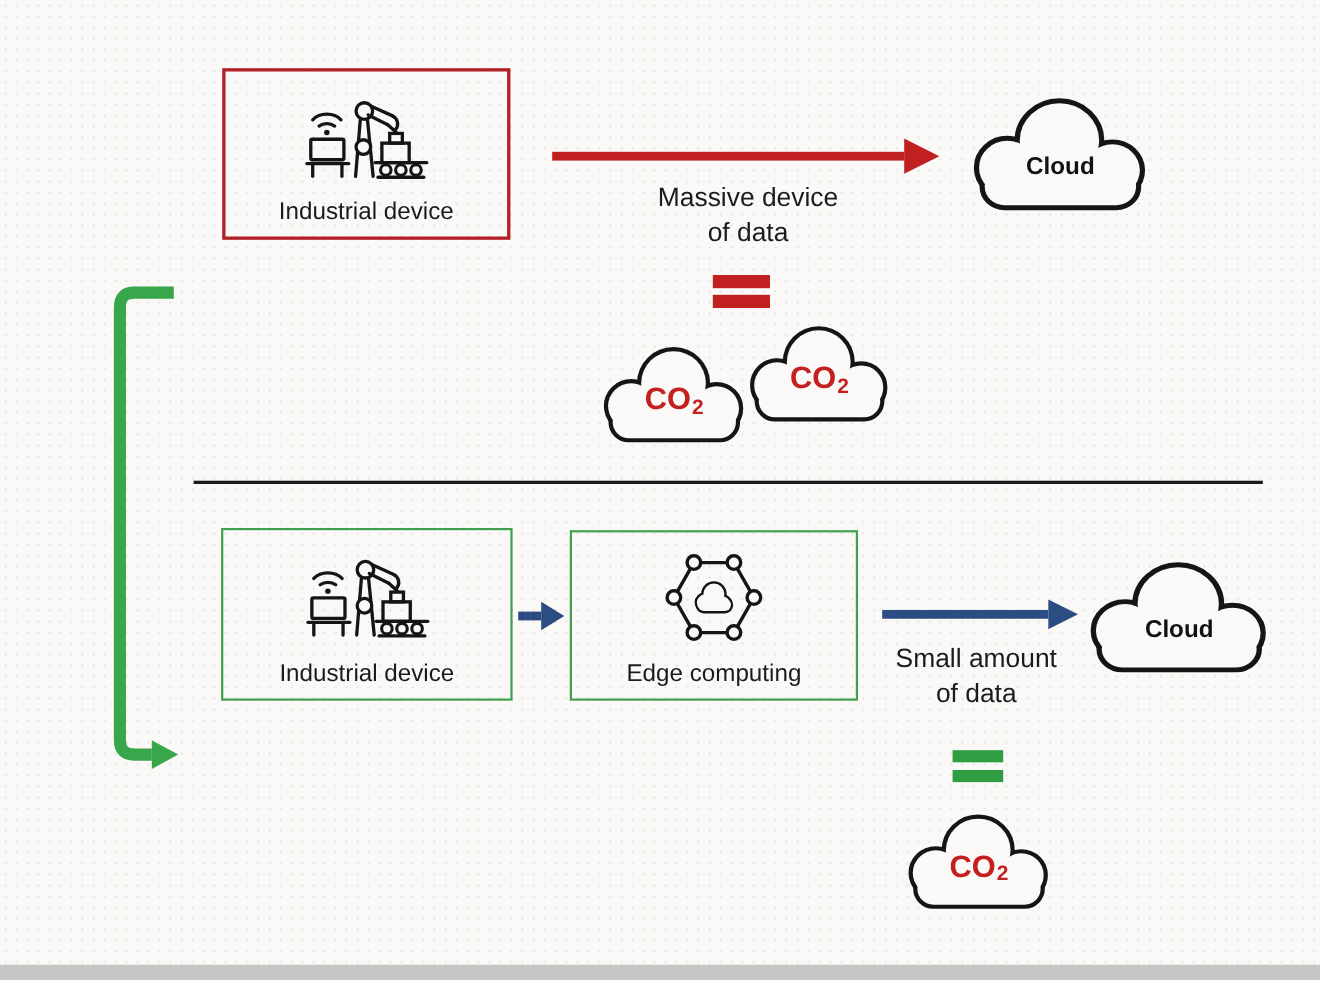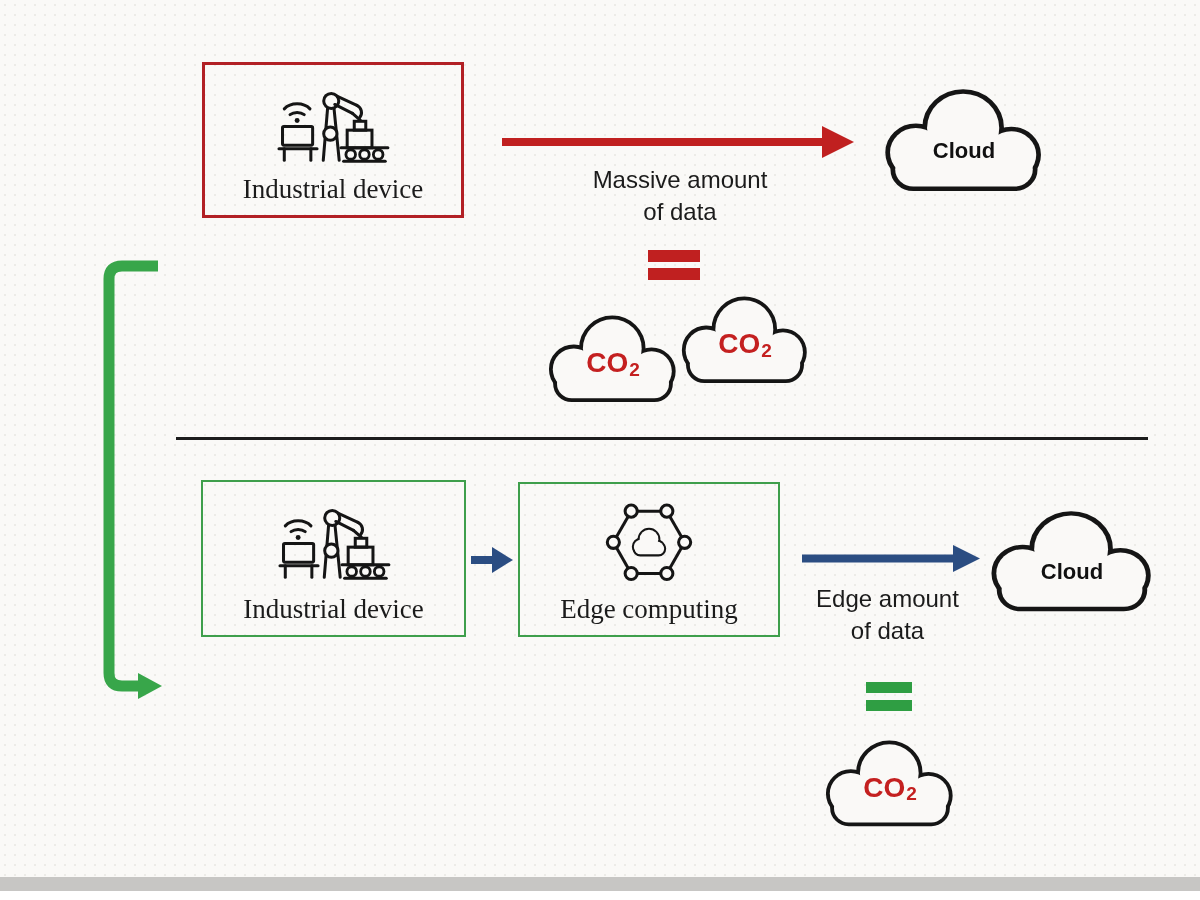--- a/index.html
+++ b/index.html
@@ -12,21 +12,21 @@
     color:#1b1b1b;
   }
   .abs{position:absolute;}
   .device-box{
     position:absolute;display:flex;flex-direction:column;align-items:center;
     justify-content:space-between;padding:12px 0 10px 0;box-sizing:border-box;
     background:transparent;
   }
   .red-border{border:3px solid #b22025;}
   .green-border{border:2.5px solid #3f9f4c;}
-  .box-label{font-size:27px;color:#1b1b1b;white-space:nowrap;font-family:Liberation Serif, serif;}
+  .box-label{font-size:22px;color:#1b1b1b;white-space:nowrap;}
   .caption{position:absolute;text-align:center;font-size:24px;line-height:1.32;color:#1b1b1b;}
   .cloud{position:absolute;}
   .cloud svg{position:absolute;left:0;top:0;width:100%;height:100%;}
   .cloud-label{
     position:absolute;left:50%;top:59%;transform:translate(-50%,-50%);
     font-weight:bold;font-size:22px;color:#111;white-space:nowrap;
   }
   .co2-label{
     position:absolute;left:50%;top:54%;transform:translate(-50%,-50%);
     font-weight:bold;font-size:28px;color:#c42020;white-space:nowrap;
@@ -83,21 +83,21 @@
     </svg>
     <div class="box-label">Industrial device</div>
   </div>
 
   <svg class="abs" style="left:498px;top:121px;" width="362" height="42" viewBox="0 0 362 42">
     <rect x="4" y="17" width="320" height="8" fill="#c02020"></rect>
     <polygon points="324,5 356,21 324,37" fill="#c02020"></polygon>
   </svg>
 
   <div class="caption" style="left:530px;top:164px;width:300px;">
-    <div>Massive amount</div>
+    <div>Massive device</div>
     <div>of data</div>
   </div>
 
   <div class="cloud" style="left:878px;top:84px;width:172px;height:114px;">
     <svg viewBox="0 0 200 140" preserveAspectRatio="none">
       <g stroke="#151515" stroke-width="11" fill="#faf9f7">
         <circle cx="44" cy="84" r="30"></circle>
           <circle cx="99" cy="54" r="42"></circle>
           <circle cx="155" cy="87" r="29"></circle>
         <rect x="20" y="84" width="160" height="42" rx="21"></rect>
@@ -240,21 +240,21 @@
     </svg>
     <div class="box-label">Edge computing</div>
   </div>
 
   <svg class="abs" style="left:801px;top:541px;" width="181" height="35" viewBox="0 0 181 35">
     <rect x="1" y="13.5" width="151" height="8" fill="#2b4d82"></rect>
     <polygon points="152,4 179,17.5 152,31" fill="#2b4d82"></polygon>
   </svg>
 
   <div class="caption" style="left:790px;top:583px;width:195px;">
-    <div>Edge amount</div>
+    <div>Small amount</div>
     <div>of data</div>
   </div>
 
   <div class="cloud" style="left:984px;top:506px;width:176px;height:112px;">
     <svg viewBox="0 0 200 140" preserveAspectRatio="none">
       <g stroke="#151515" stroke-width="11" fill="#faf9f7">
         <circle cx="44" cy="84" r="30"></circle>
           <circle cx="99" cy="54" r="42"></circle>
           <circle cx="155" cy="87" r="29"></circle>
         <rect x="20" y="84" width="160" height="42" rx="21"></rect>

